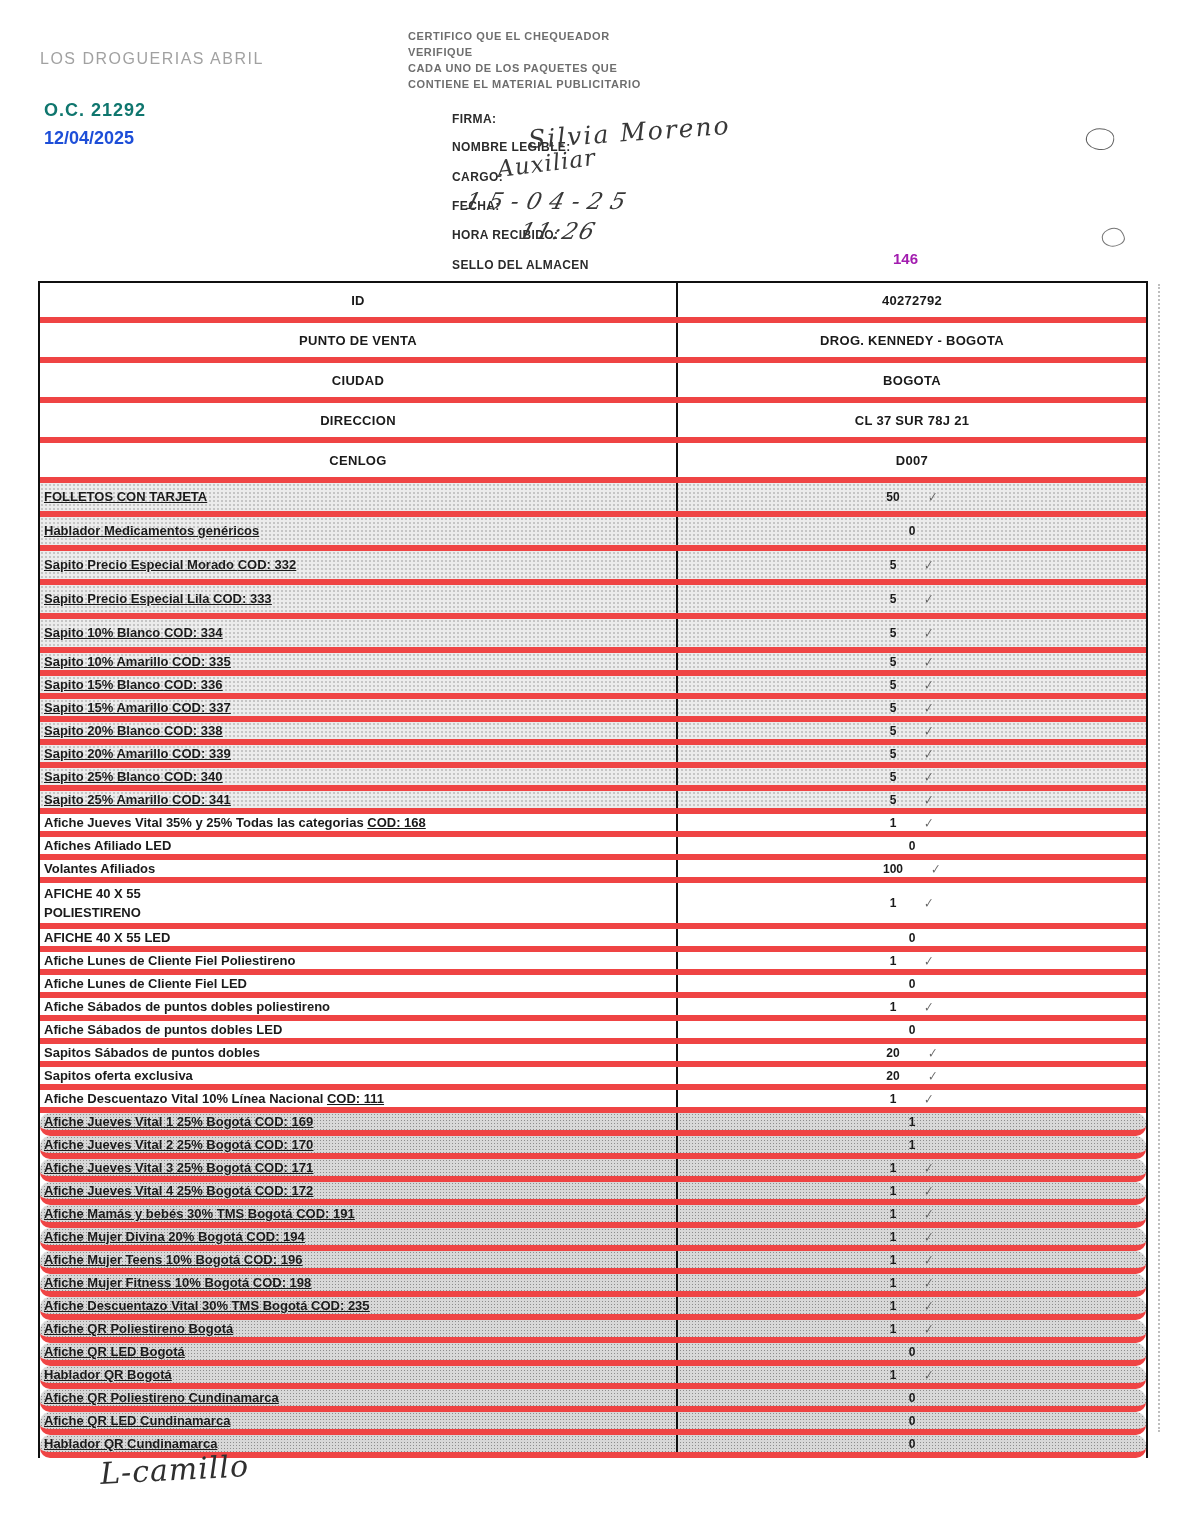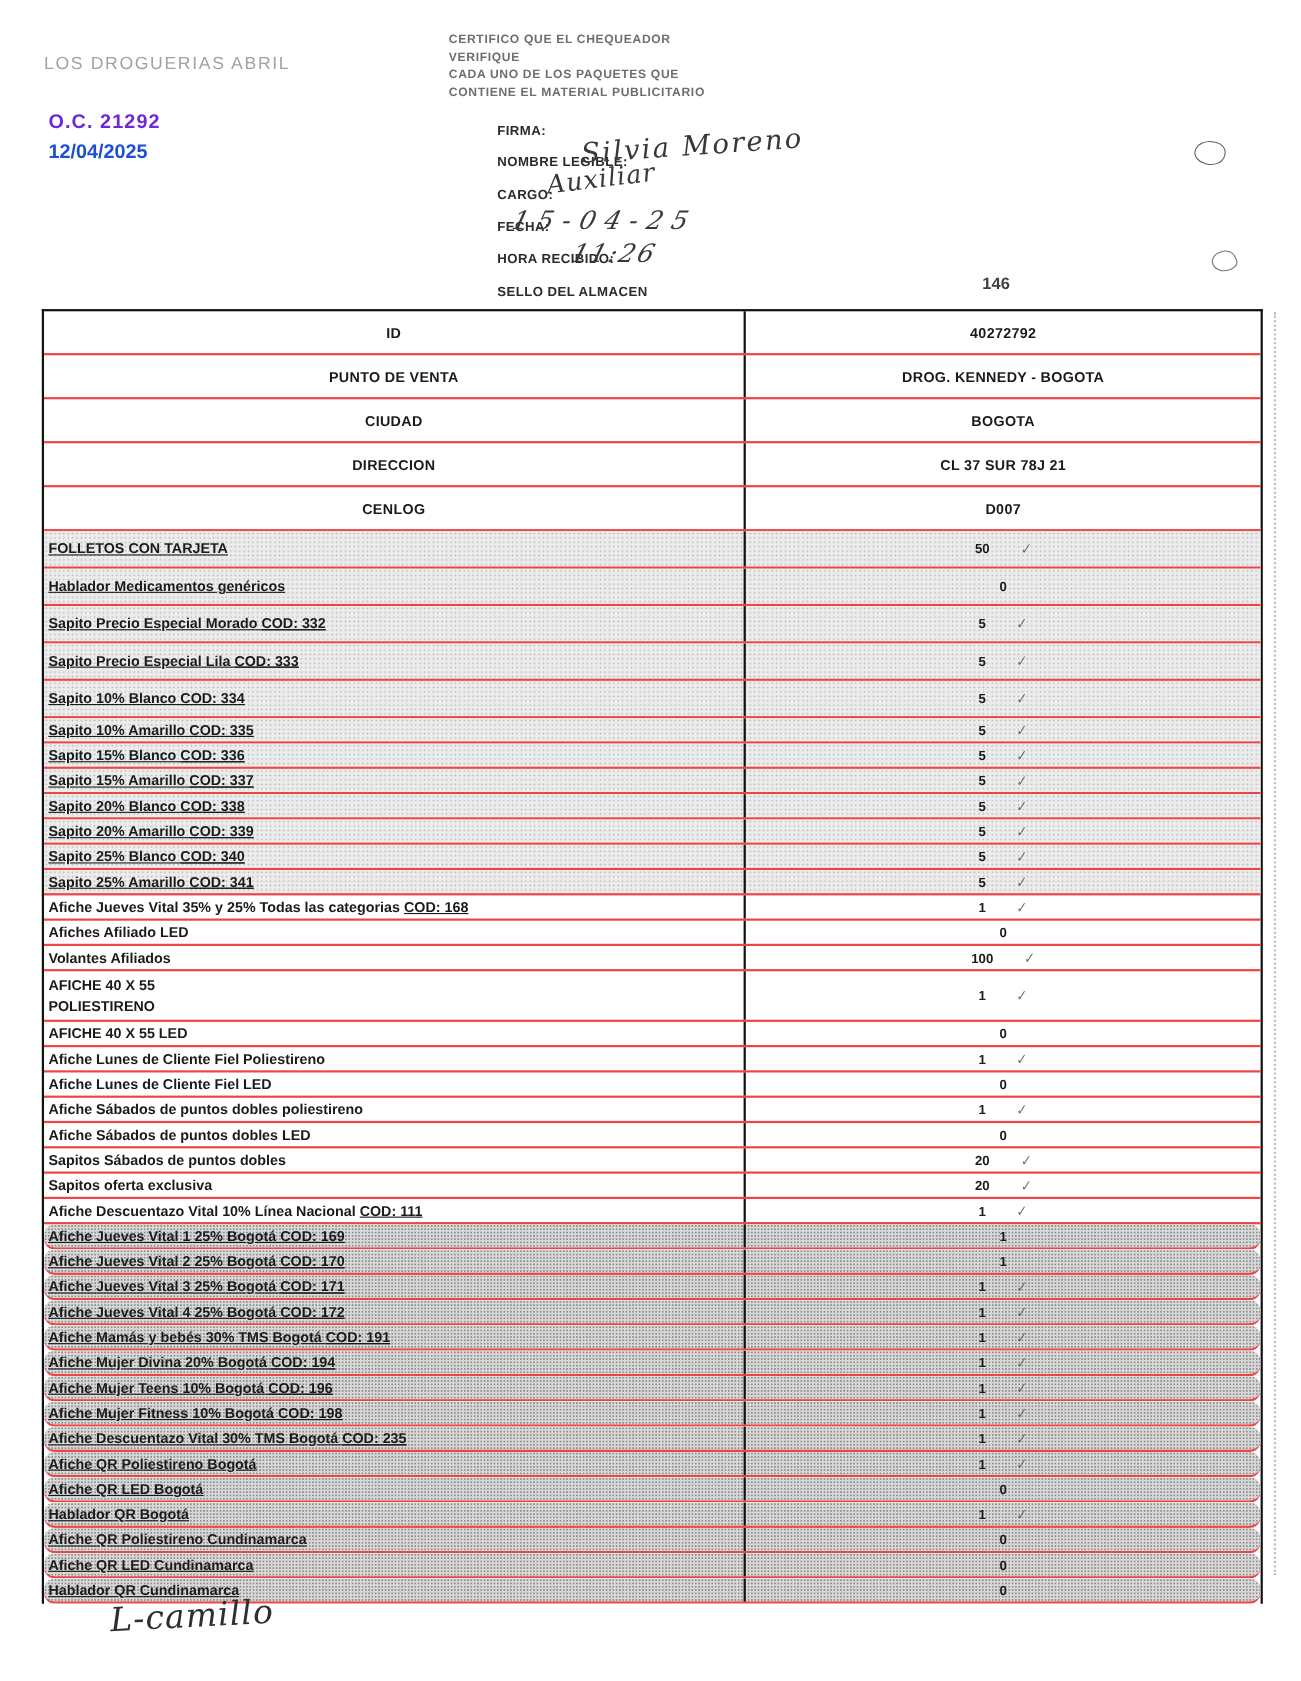--- a/index.html
+++ b/index.html
@@ -5,50 +5,50 @@
   html,body{margin:0;padding:0;}
   body{
     width:1183px;height:1528px;position:relative;background:#ffffff;
     font-family:"Liberation Sans", sans-serif;color:#1a1a1a;overflow:hidden;
   }
   .abs{position:absolute;}
 
   
   #doc-title{left:40px;top:50px;font-size:16px;font-weight:normal;color:#8a8a8a;
     letter-spacing:1.5px;filter:blur(.45px);opacity:.8;}
-  #oc-number{left:44px;top:100px;font-size:18px;font-weight:bold;color:#6d28d9;filter:blur(.35px);letter-spacing:1px;}
+  #oc-number{left:44px;top:100px;font-size:18px;font-weight:bold;color:#0f766e;filter:blur(.35px);letter-spacing:1px;}
   #doc-date{left:44px;top:128px;font-size:18px;font-weight:bold;color:#1d4ed8;filter:blur(.3px);}
 
   
   #certificate{left:408px;top:28px;font-size:11px;font-weight:bold;color:#6e6e6e;
     line-height:16px;letter-spacing:.6px;filter:blur(.45px);}
 
   
   .flabel{position:absolute;left:408px;font-size:12px;font-weight:bold;color:#2b2b2b;letter-spacing:.4px;filter:blur(.2px);margin-left:44px;}
   #fl-0{top:112px;} #fl-1{top:140px;} #fl-2{top:170px;} #fl-3{top:199px;} #fl-4{top:228px;} #fl-5{top:258px;}
 
   
   .hw{position:absolute;font-family:"DejaVu Serif", serif;font-style:italic;color:#383838;}
   #hw-nombre{left:528px;top:118px;font-size:25px;transform:rotate(-4deg);letter-spacing:2px;}
   #hw-cargo{left:497px;top:150px;font-size:23px;transform:rotate(-7deg);letter-spacing:1px;}
   #hw-fecha{left:466px;top:188px;font-size:23px;letter-spacing:8px;transform:skewX(-14deg);}
   #hw-hora{left:520px;top:218px;font-size:23px;transform:skewX(-16deg);letter-spacing:2px;}
   #footer-hw{left:100px;top:1452px;font-size:30px;transform:rotate(-3deg);letter-spacing:1px;color:#2f2f2f;}
 
-  #stamp-number{left:893px;top:250px;font-size:15px;font-weight:bold;color:#404040;}
+  #stamp-number{left:893px;top:250px;font-size:15px;font-weight:bold;color:#a21caf;}
 
   
   .scrib{position:absolute;border:1.6px solid #3a3a3a;opacity:.8;}
   #scrib-1{left:1086px;top:128px;width:26px;height:20px;border-radius:60% 40% 55% 45%;transform:rotate(14deg);}
   #scrib-2{left:1102px;top:228px;width:20px;height:17px;border-radius:45% 55% 35% 65%;transform:rotate(-24deg);opacity:.7;}
   #edge-dots{left:1158px;top:284px;height:1148px;width:0;border-left:2px dotted #8a8a8a;opacity:.55;}
 
   
   #doc-table{left:38px;top:281px;width:1110px;border:2px solid #101010;border-bottom:none;box-sizing:border-box;}
-  .trow{display:flex;border-bottom:2px solid #ef4444;box-sizing:border-box;align-items:stretch;}
+  .trow{display:flex;border-bottom:6px solid #ef4444;box-sizing:border-box;align-items:stretch;}
   .lc{width:638px;border-right:2px solid #101010;box-sizing:border-box;display:flex;align-items:center;}
   .rc{flex:1;display:flex;align-items:center;justify-content:center;}
 
   .info-row{height:40px;}
   .info-row .lc{justify-content:center;font-weight:bold;font-size:13px;letter-spacing:.3px;}
   .info-row .rc{font-weight:bold;font-size:13px;letter-spacing:.3px;}
 
   .item-row{height:23px;font-size:13px;font-weight:bold;}
   .item-row.tall{height:34px;}
   .item-row.xtall{height:46px;}

